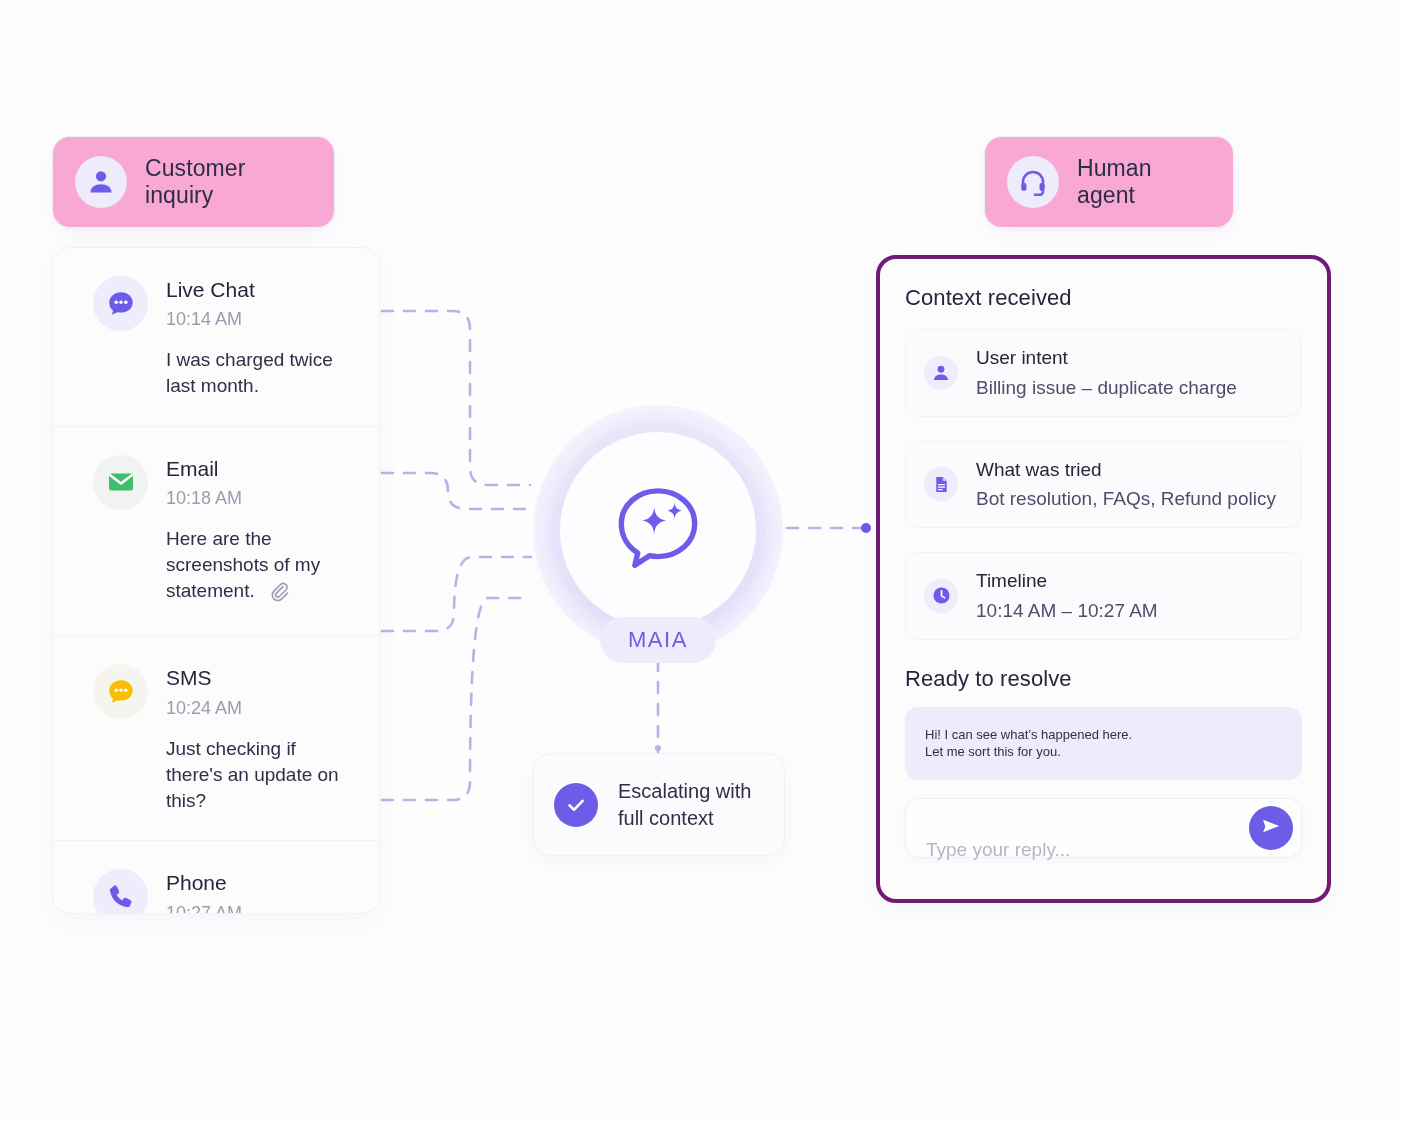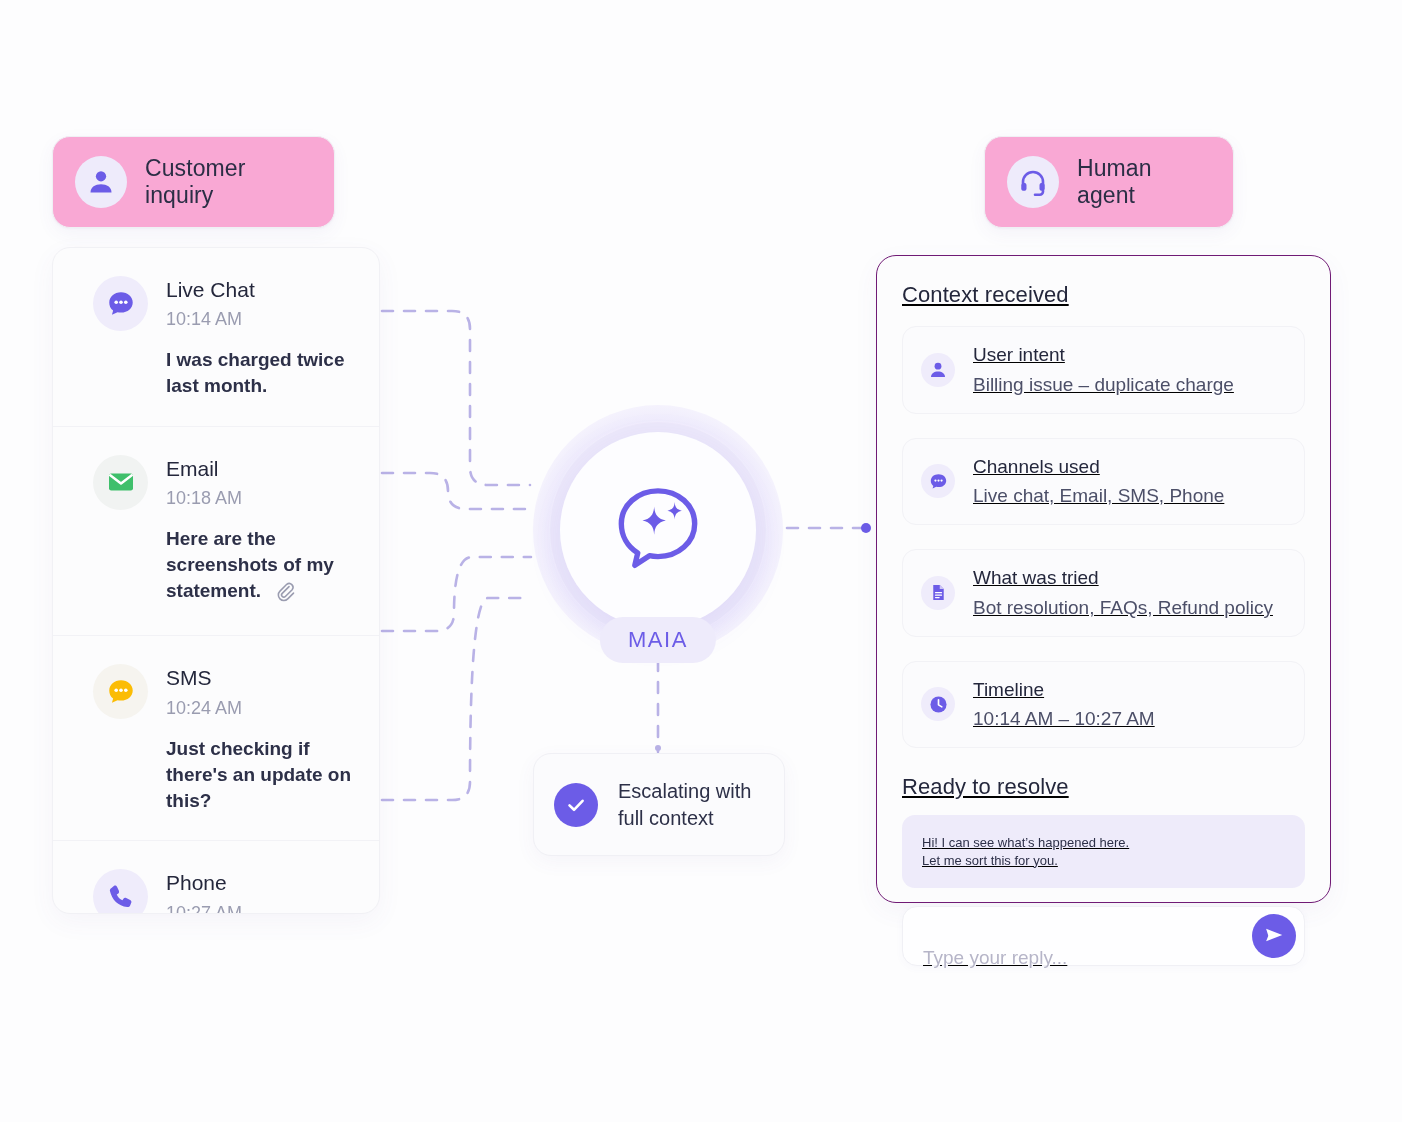--- a/index.html
+++ b/index.html
@@ -53,21 +53,21 @@
     background: #fafafc; border-radius: 14px;
   }
   .msg > * { position: relative; z-index: 2; }
   .msg-icon { width: 55px; height: 55px; border-radius: 50%; display:flex; align-items:center; justify-content:center; flex:0 0 auto; }
   .ic-lilac { background: #efecfb; }
   .ic-mint  { background: #f1f3f2; }
   .ic-cream { background: #f6f4ef; }
   .msg-body { padding-top: 1px; }
   .msg-title { font-size: 21px; color: #24273c; font-weight: 400; line-height: 1.2; }
   .msg-time  { font-size: 18px; color: #9a9cb0; margin-top: 7px; }
-  .msg-text  { font-size: 19px; color: #2d3048; line-height: 1.38; margin-top: 17px; max-width: 210px; font-weight: bold; }
+  .msg-text  { font-size: 19px; color: #2d3048; line-height: 1.38; margin-top: 17px; max-width: 210px; }
   .clip { display: inline-block; vertical-align: -5px; margin-left: 8px; }
 
   
   #maia-wrap { position: absolute; left: 533px; top: 405px; width: 250px; height: 250px; }
   .ring-outer {
     position: absolute; inset: 0; border-radius: 50%;
     background: radial-gradient(circle at 50% 50%, rgba(255,255,255,0) 56%, rgba(237,233,252,.85) 62%, rgba(246,244,253,.55) 78%, rgba(255,255,255,0) 88%);
   }
   .ring-mid {
     position: absolute; left: 17px; top: 17px; width: 216px; height: 216px;
@@ -96,24 +96,23 @@
   }
   .check-circle {
     width: 44px; height: 44px; border-radius: 50%; background: #6c5ce7;
     display:flex; align-items:center; justify-content:center; flex:0 0 auto;
   }
   #escalating .lbl { font-size: 20px; line-height: 1.33; color: #2d3048; }
 
   
   #right-panel {
     position: absolute; left: 876px; top: 255px; width: 455px; height: 648px;
-    background: #fcfcfd; border: 1px solid #701a75; border-radius: 20px;
+    background: #fcfcfd; border: 4px solid #701a75; border-radius: 20px;
     box-shadow: 0 8px 26px rgba(90,80,160,.05);
     padding: 26px 25px;
-    text-decoration: underline;
   }
   .sec-title { font-size: 22px; color: #24273c; letter-spacing: .1px; }
   .ctx-list { margin-top: 18px; display: flex; flex-direction: column; gap: 24px; }
   .ctx-card {
     background: #fbfbfd; border: 1px solid #f2f2f6; border-radius: 14px;
     padding: 16px 18px; display: flex; align-items: center; gap: 18px;
   }
   .ctx-ic { width: 34px; height: 34px; border-radius: 50%; background: #efecfb; display:flex; align-items:center; justify-content:center; flex:0 0 auto; }
   .ctx-lab { font-size: 19px; color: #24273c; line-height: 1.25; }
   .ctx-val { font-size: 19px; color: #4c4f68; line-height: 1.25; margin-top: 6px; }
@@ -290,34 +289,20 @@
             <circle cx="12" cy="7.4" r="4.1"></circle>
               <path d="M3.6 20.4c0-4.3 3.8-6.6 8.4-6.6s8.4 2.3 8.4 6.6z"></path>
           </svg>
         </span>
         <div>
           <div class="ctx-lab">User intent</div>
           <div class="ctx-val">Billing issue – duplicate charge</div>
         </div>
       </div>
 
-      <div class="ctx-card">
-        <span class="ctx-ic">
-          <svg width="21" height="21" viewBox="0 0 24 24">
-            <path d="M12 3.6c5 0 8.8 3.2 8.8 7.4 0 4.2-3.8 7.4-8.8 7.4-.9 0-1.8-.1-2.6-.3l-4.2 2 .9-3.1C4 15.3 3.2 13.1 3.2 11 3.2 6.8 7 3.6 12 3.6z" fill="#6c5ce7"></path>
-            <circle cx="8.5" cy="10.9" r="1.25" fill="#fff"></circle>
-              <circle cx="12" cy="10.9" r="1.25" fill="#fff"></circle>
-              <circle cx="15.5" cy="10.9" r="1.25" fill="#fff"></circle>
-          </svg>
-        </span>
-        <div>
-          <div class="ctx-lab">Channels used</div>
-          <div class="ctx-val">Live chat, Email, SMS, Phone</div>
-        </div>
-      </div>
 
       <div class="ctx-card">
         <span class="ctx-ic">
           <svg width="19" height="19" viewBox="0 0 24 24">
             <path d="M5.4 2.6h8.2l5 5v13.8H5.4z" fill="#6c5ce7"></path>
             <path d="M13.6 2.6v5h5z" fill="#cfc6f5"></path>
             <g stroke="#fff" stroke-width="1.5" stroke-linecap="round">
               <path d="M8.2 12.2h7.6"></path>
                 <path d="M8.2 15.4h7.6"></path>
                 <path d="M8.2 18.4h4.6"></path>

